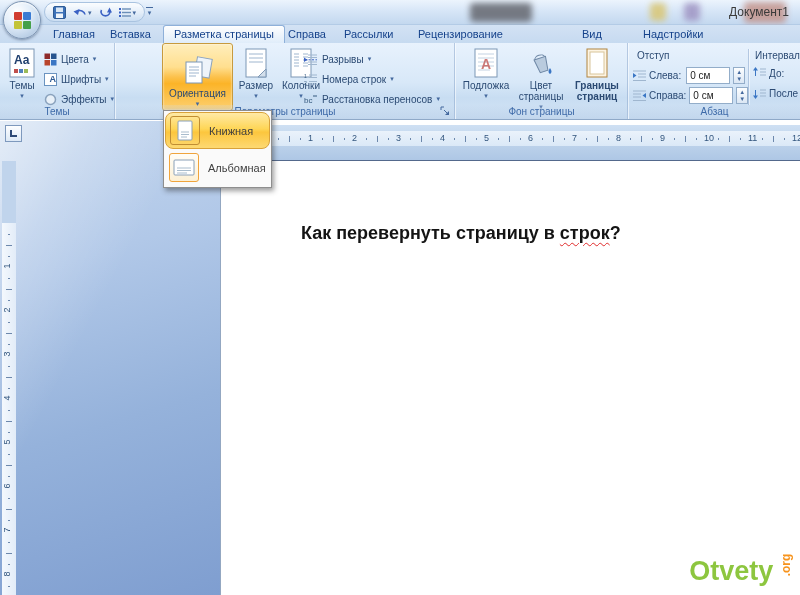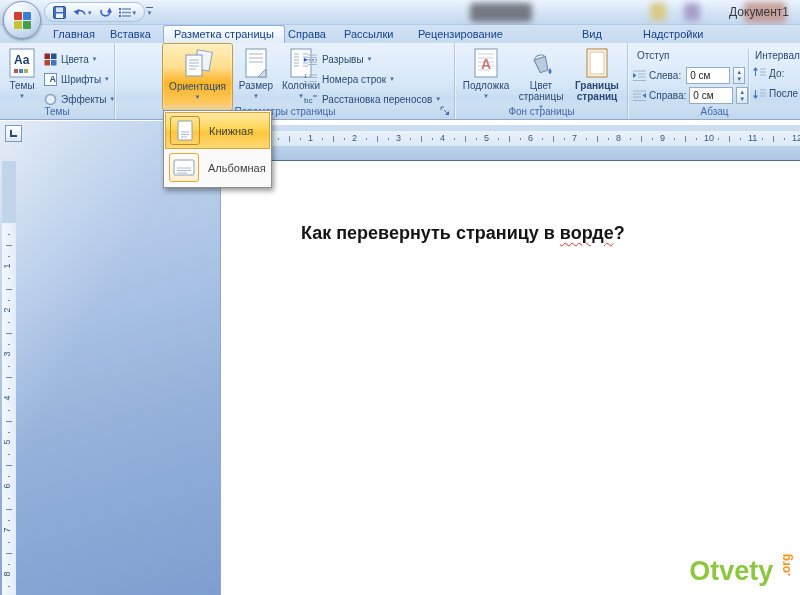--- a/index.html
+++ b/index.html
@@ -41,42 +41,42 @@
   .group{position:absolute;top:0;height:76px;border-right:1px solid rgba(140,168,204,.55);
     box-shadow:1px 0 0 rgba(255,255,255,.55);}
   .group-label{position:absolute;left:0;right:0;bottom:0;height:14px;line-height:14px;
     font-size:10px;color:#3e6aa8;text-align:center;
     background:linear-gradient(rgba(205,222,242,.2),rgba(180,203,230,.55));}
   .big-btn{position:absolute;top:2px;height:64px;display:flex;flex-direction:column;align-items:center;
     justify-content:flex-start;gap:2px;font-size:10px;color:#2b4a73;text-align:center;border-radius:3px;
     cursor:pointer;padding-top:3px;line-height:11px;}
   .big-btn .arr{font-size:7px;line-height:6px;color:#44699e;}
   .big-btn.orange{background:linear-gradient(#ffeebc,#ffdf8f 35%,#fcc14c 50%,#fbb428 60%,#fdd071);
-    border:1px solid #c79a3e;box-shadow:inset 0 0 2px #fff;top:0;height:68px;padding-top:5px;}
+    border:1px solid #c79a3e;box-shadow:inset 0 0 2px #fff;top:0;height:68px;padding-top:12px;}
   .small-btn{position:absolute;height:18px;display:flex;align-items:center;gap:4px;font-size:10px;
     color:#2b4a73;cursor:pointer;white-space:nowrap;}
   .stack-btn{position:absolute;height:20px;display:flex;align-items:center;gap:4px;font-size:10px;
     color:#2b4a73;cursor:pointer;white-space:nowrap;}
   .hdr{position:absolute;font-size:10px;color:#2b4a73;}
   .prow{position:absolute;display:flex;align-items:center;gap:3px;font-size:10px;color:#2b4a73;}
   .field{width:44px;height:17px;background:#fff;border:1px solid #93adc9;font-size:10px;color:#222;
     padding:2px 3px;line-height:12px;}
   .spin{width:12px;height:17px;border:1px solid #93adc9;background:linear-gradient(#fdfeff,#dbe7f4);
     display:flex;flex-direction:column;align-items:center;justify-content:center;cursor:pointer;}
   .spin span{font-size:6px;line-height:7px;color:#44699e;}
   .vdiv{position:absolute;width:1px;background:rgba(140,168,204,.55);box-shadow:1px 0 0 rgba(255,255,255,.5);}
   .dlg{position:absolute;right:3px;bottom:2px;width:11px;height:11px;cursor:pointer;}
 
   
   .orient-menu{position:absolute;left:163px;top:110px;width:109px;z-index:200;background:#fafafa;
     border:1px solid #8e8e8e;padding:1px;box-shadow:2px 3px 5px rgba(40,40,40,.45);}
   .menu-item{height:37px;display:flex;align-items:center;gap:9px;padding-left:4px;font-size:11px;
     color:#3f3f3f;cursor:pointer;}
   .menu-item.active{background:linear-gradient(#ffeaa6,#fed657 45%,#fcc63e 55%,#fdd973);
-    border:1px solid #d9a23a;height:37px;border-radius:0;}
+    border:1px solid #d9a23a;height:37px;border-radius:8px;}
   .icon-box{width:30px;height:29px;border-radius:3px;display:flex;align-items:center;justify-content:center;
     border:1px solid #f0a43c;background:linear-gradient(#fffdf6,#fdf0d5);}
   .menu-item.active .icon-box{border:1px solid #c08d32;background:transparent;}
 
   
   .canvas-bg{position:absolute;left:0;top:121px;width:220px;height:474px;
     background:linear-gradient(118deg,rgba(255,255,255,.55) 0%,rgba(255,255,255,.22) 20%,rgba(255,255,255,0) 42%),
       linear-gradient(163deg,#c6d8ef 0%,#b1c8e8 30%,#95b2db 62%,#7f9ed0 100%);}
   .tab-selector{position:absolute;left:5px;top:125px;width:17px;height:17px;background:linear-gradient(#fdfeff,#dde9f6);
     border:1px solid #7e99bd;display:flex;align-items:center;justify-content:center;cursor:pointer;z-index:10;}
@@ -559,21 +559,21 @@
     <span class="rnum" style="top: 364px;">7</span>
     <i class="rdot v" style="top: 381px;"></i>
     <i class="rmid v" style="top: 392px;"></i>
     <i class="rdot v" style="top: 403px;"></i>
     <span class="rnum" style="top: 408px;">8</span>
     <i class="rdot v" style="top: 425px;"></i>
   </div>
 
 <div class="page">
   <div class="heading">
-    <span>Как перевернуть страницу в </span><span class="squiggle">ворде</span><span>?</span>
+    <span>Как перевернуть страницу в </span><span class="squiggle">строк</span><span>?</span>
   </div>
   <div class="watermark">
     <span>Otvety</span><span class="suffix">.org</span>
   </div>
 </div>
 
 <div class="orient-menu">
   <div class="menu-item active">
     <span class="icon-box">
       <svg width="16" height="21">

